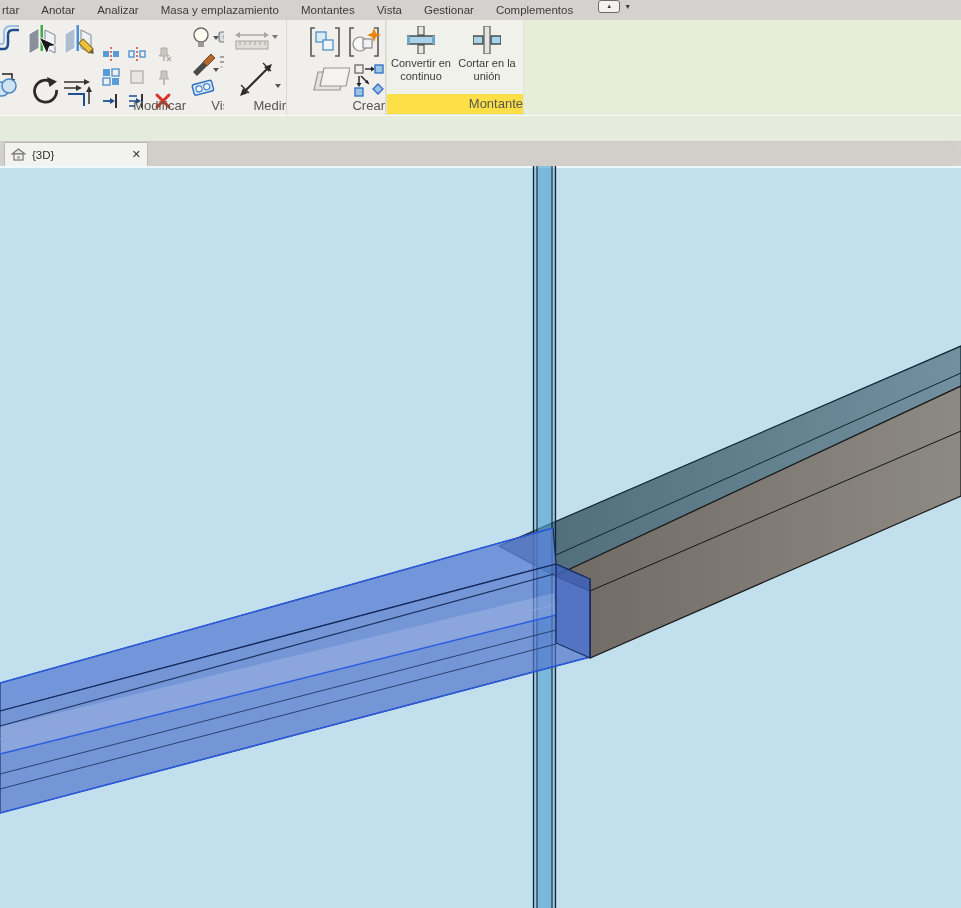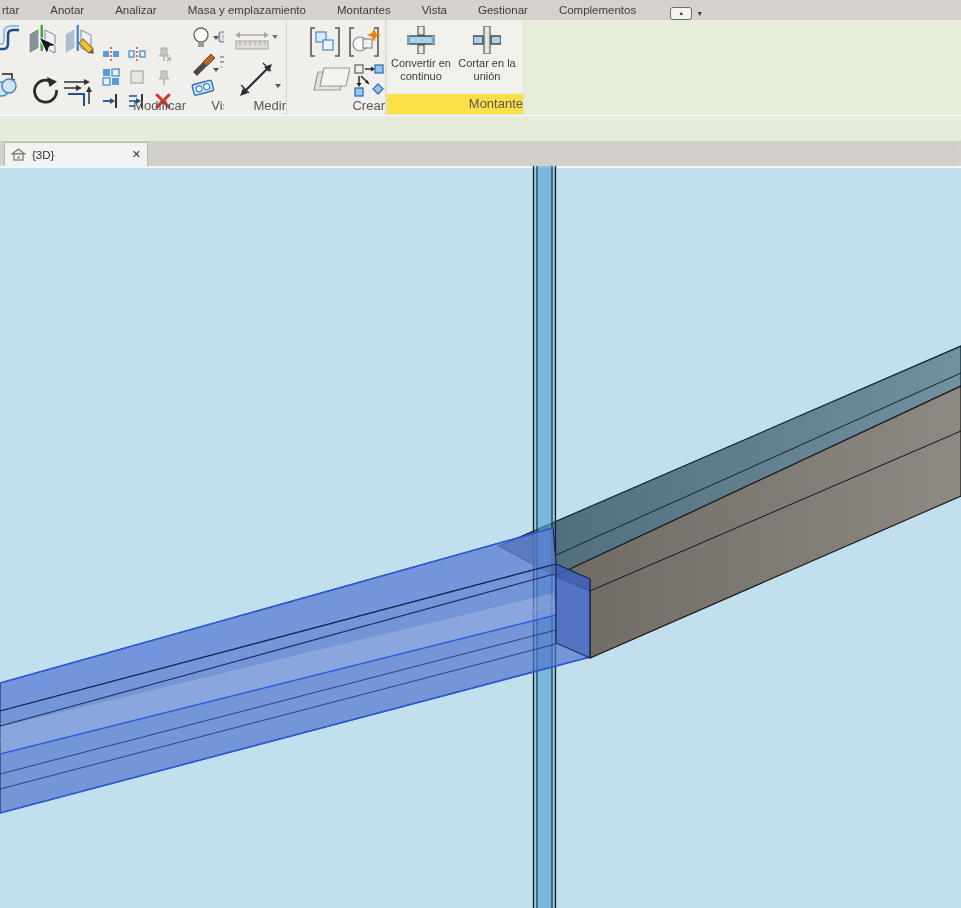--- a/index.html
+++ b/index.html
@@ -3,22 +3,22 @@
 <meta charset="utf-8">
 <style>
   html,body{margin:0;padding:0;}
   body{
     width:961px;height:908px;overflow:hidden;position:relative;
     font-family:"Liberation Sans","DejaVu Sans",sans-serif;
     background:#d4d1ce;
     -webkit-font-smoothing:antialiased;
   }
   
-  .tabbar{display:flex;align-items:flex-end;height:20px;background:#d4d1ce;
-    font-size:11.5px;color:#3d3c3a;white-space:nowrap;gap:9px;}
+  .tabbar{display:flex;align-items:flex-start;height:20px;background:#d4d1ce;
+    font-size:11.5px;color:#3d3c3a;white-space:nowrap;}
   .tab{line-height:20px;padding:0 11px;cursor:default;}
   .tab:first-child{padding-left:2px;}
   .tab.active{background:#e9f0db;color:#1c1c1c;padding:0 14px;}
   .ribbon-toggle{display:flex;align-items:center;margin-left:14px;gap:4px;}
   .toggle-box{width:20px;height:11px;border:1px solid #6a6a66;border-radius:3px;
     background:#f4f3f1;font-size:6px;line-height:11px;text-align:center;color:#3a3a38;}
   .toggle-caret{font-size:7px;color:#3a3a38;}
   
   .ribbon{position:relative;height:95px;
     background:linear-gradient(to right,#f0efec 0,#f0efec 385px,#e6eed9 385px,#e6eed9 100%);

